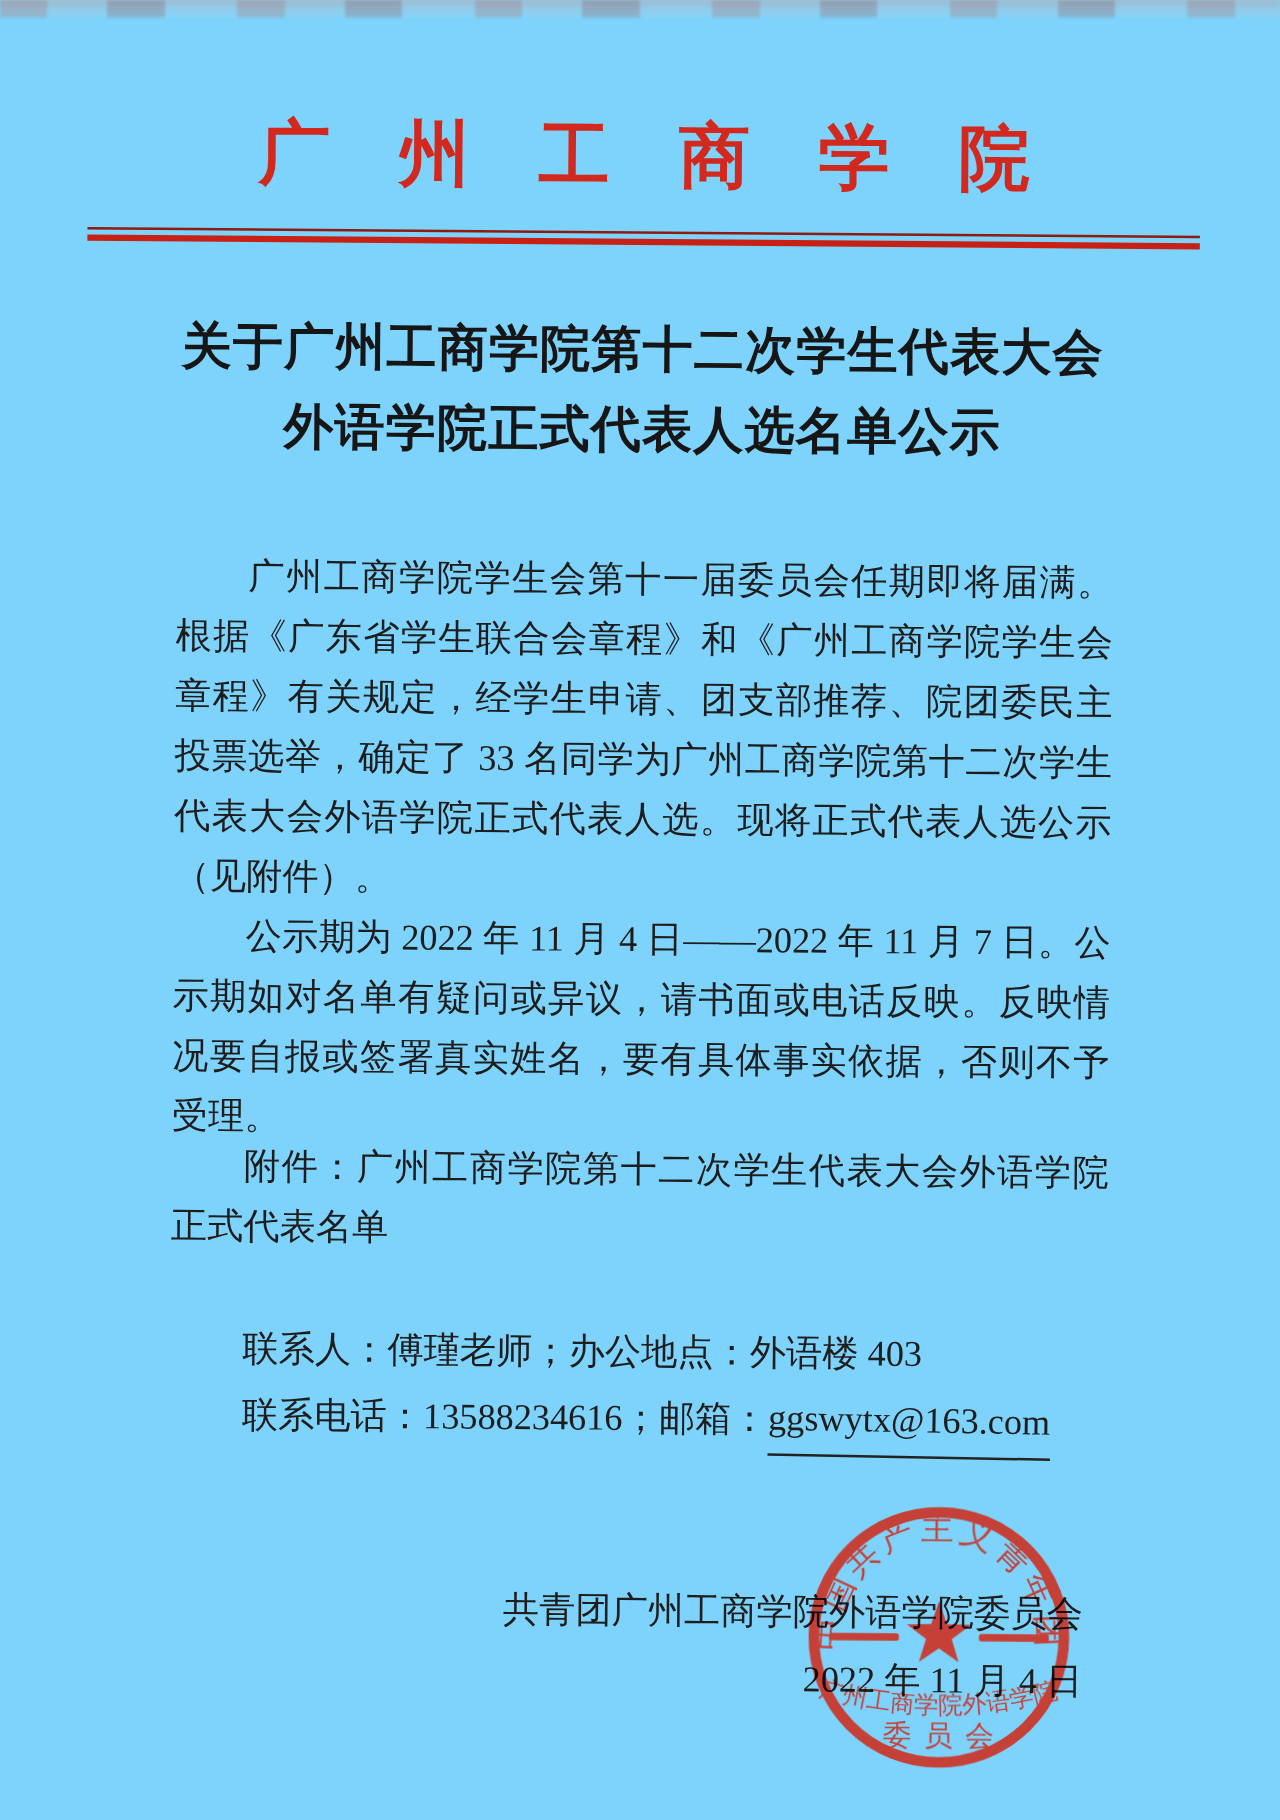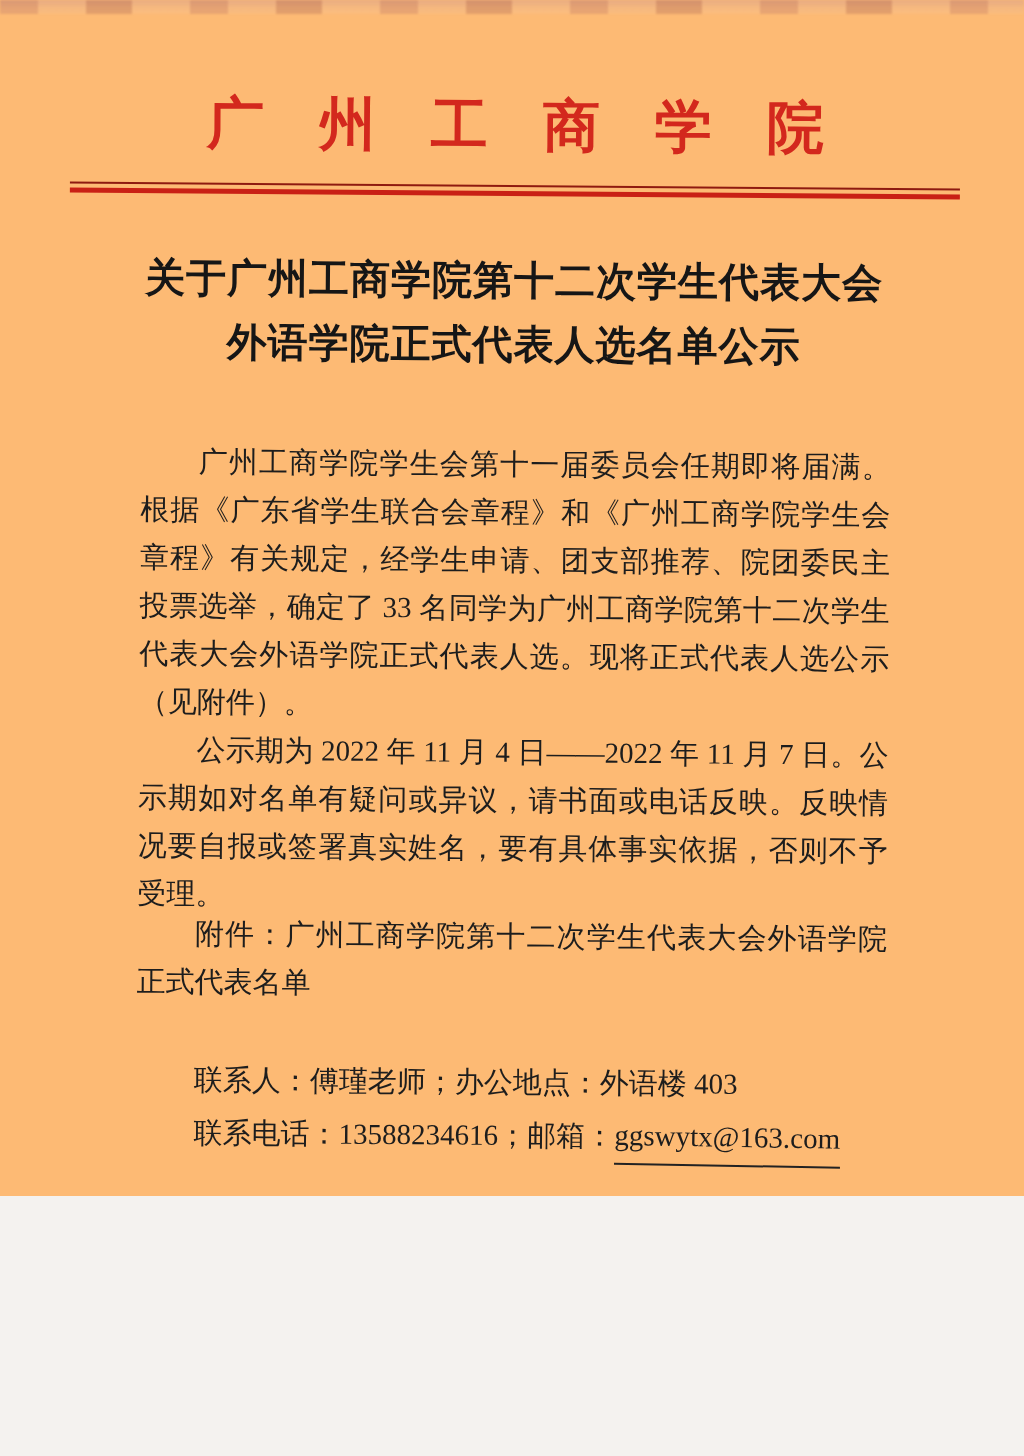--- a/index.html
+++ b/index.html
@@ -3,22 +3,22 @@
 <meta charset="utf-8">
 <style>
   html,body{margin:0;padding:0;}
   body{
     width:1024px;height:1456px;
     background:#f4f2ef;
     font-family:"Liberation Serif","DejaVu Serif",serif;
     overflow:hidden;
   }
   .page{
-    position:relative;width:1024px;height:1196px;
-    background:#fdba74;overflow:hidden;
+    position:relative;width:1024px;height:1456px;
+    background:#7dd3fc;overflow:hidden;
   }
   
   .scan-noise{
     position:absolute;top:0;left:0;right:0;height:14px;
     background:
       repeating-linear-gradient(90deg,
         rgba(186,120,112,.30) 0 38px, rgba(236,206,200,.12) 38px 86px,
         rgba(160,92,86,.28) 86px 132px, rgba(244,224,220,.10) 132px 190px),
       linear-gradient(to bottom, rgba(196,134,126,.40), rgba(196,134,126,.10) 55%, rgba(255,255,255,0));
     filter:blur(1.2px);

